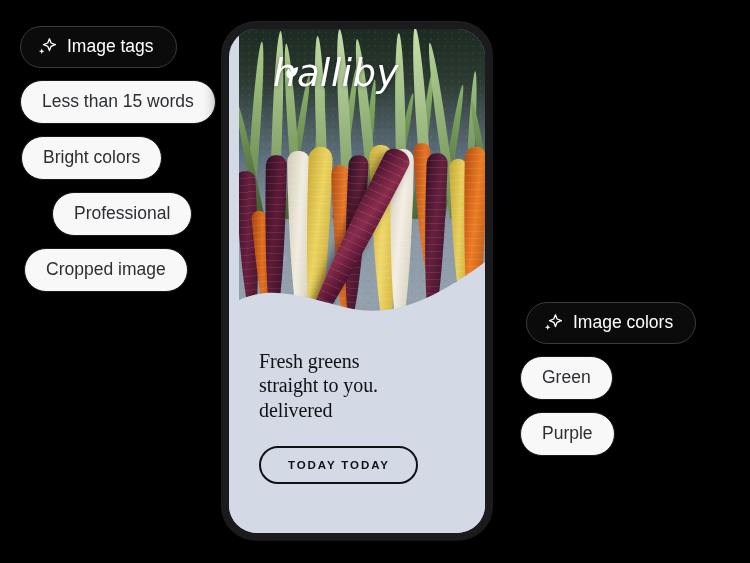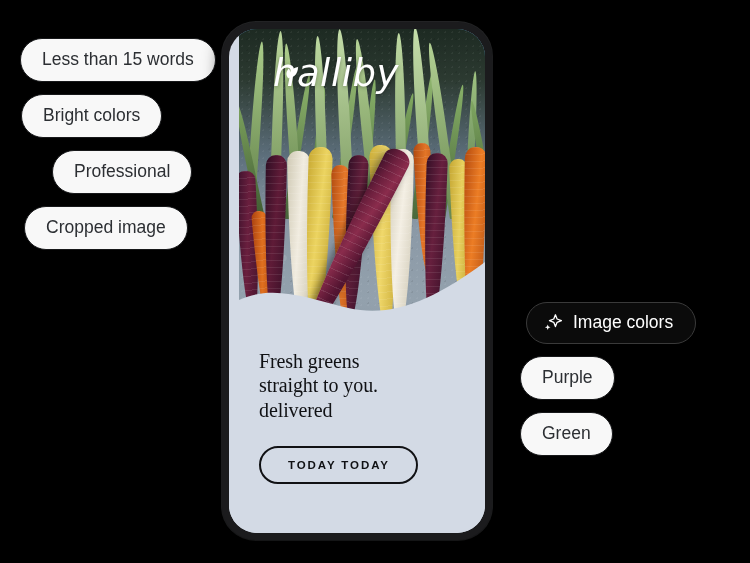--- a/index.html
+++ b/index.html
@@ -203,20 +203,29 @@
     font-family: "Liberation Sans", sans-serif;
   }
 </style>
 </head>
 <body>
 
 <div class="stage">
 
   <div class="pill-group" id="tags-group">
 
+    <div class="pill-row" style="padding-left:20px;">
+      <div class="pill pill-head">
+        <svg class="sparkle" viewBox="0 0 24 24">
+          <path d="M14.2 3.2 L16.1 8.0 L21.0 9.9 L16.1 11.8 L14.2 16.6 L12.3 11.8 L7.4 9.9 L12.3 8.0 Z" fill="none" stroke="#ffffff" stroke-width="1.5" stroke-linejoin="round"></path>
+          <path d="M5.4 14.2 L6.3 16.5 L8.6 17.4 L6.3 18.3 L5.4 20.6 L4.5 18.3 L2.2 17.4 L4.5 16.5 Z" fill="#ffffff"></path>
+        </svg>
+        <span>Image tags</span>
+      </div>
+    </div>
 
     <div class="pill-row" style="padding-left:20px;">
       <div class="pill pill-item">
         <span>Less than 15 words</span>
       </div>
     </div>
 
     <div class="pill-row" style="padding-left:21px;">
       <div class="pill pill-item">
         <span>Bright colors</span>
@@ -244,27 +253,27 @@
           <path d="M14.2 3.2 L16.1 8.0 L21.0 9.9 L16.1 11.8 L14.2 16.6 L12.3 11.8 L7.4 9.9 L12.3 8.0 Z" fill="none" stroke="#ffffff" stroke-width="1.5" stroke-linejoin="round"></path>
           <path d="M5.4 14.2 L6.3 16.5 L8.6 17.4 L6.3 18.3 L5.4 20.6 L4.5 18.3 L2.2 17.4 L4.5 16.5 Z" fill="#ffffff"></path>
         </svg>
         <span>Image colors</span>
       </div>
     </div>
 
 
     <div class="pill-row" style="padding-left:4px;">
       <div class="pill pill-item">
+        <span>Green</span>
+      </div>
+    </div>
+
+    <div class="pill-row" style="padding-left:4px;">
+      <div class="pill pill-item">
         <span>Purple</span>
-      </div>
-    </div>
-
-    <div class="pill-row" style="padding-left:4px;">
-      <div class="pill pill-item">
-        <span>Green</span>
       </div>
     </div>
   </div>
 
   <div id="phone">
     <div id="screen">
 
       <div class="photo">
         <div class="slate"></div>
 

